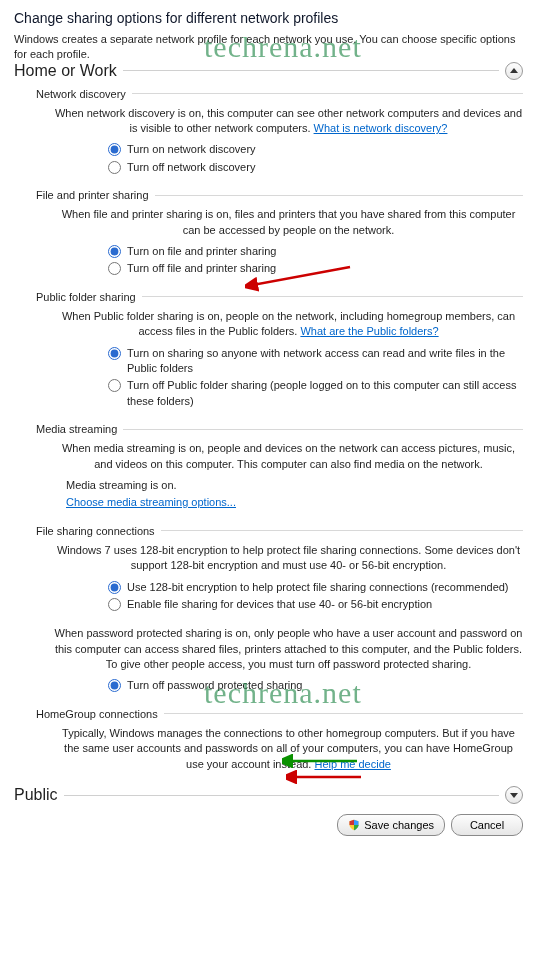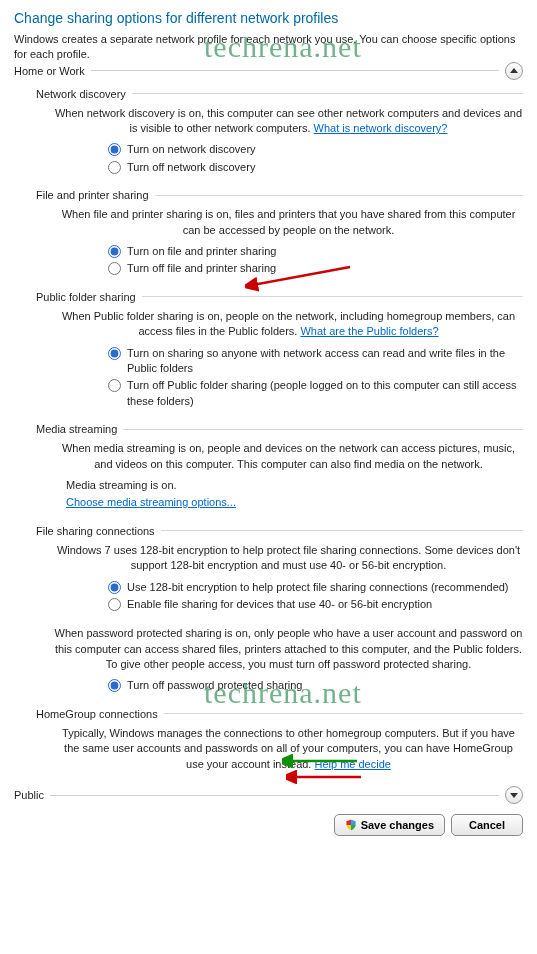--- a/index.html
+++ b/index.html
@@ -6,37 +6,37 @@
     body {
       font-family: "Segoe UI", Tahoma, sans-serif;
       font-size: 11px;
       color: #1f1f1f;
       background: #fff;
       width: 537px;
       padding: 10px 14px 14px 14px;
       position: relative;
     }
     .page-title {
-      color: #0369a1;
+      color: #0f172a;
       font-size: 14px;
       margin-bottom: 6px;
     }
     .page-desc {
       font-size: 11px;
       color: #1f1f1f;
       line-height: 1.35;
     }
     .profile-header {
       display: flex;
       align-items: center;
       gap: 6px;
       margin-bottom: 8px;
     }
     .profile-header .label {
-      font-size: 11px;
+      font-size: 16px;
       white-space: nowrap;
     }
     .profile-header .line {
       flex: 1;
       height: 1px;
       background: #d0d0d0;
     }
     .chev-btn {
       width: 18px; height: 18px;
       border: 1px solid #9a9a9a;
@@ -128,26 +128,25 @@
       gap: 6px;
       margin-top: 10px;
     }
     .btn {
       height: 22px;
       padding: 0 10px;
       font-size: 11px;
       font-family: inherit;
       background: linear-gradient(#fdfdfd,#e6e6e6);
       border: 1px solid #8a8a8a;
-      border-radius: 5px;
+      border-radius: 10px;
       cursor: pointer;
       display: inline-flex;
       align-items: center;
       gap: 4px;
-      font-weight: bold;
     }
     .shield {
       width: 12px; height: 12px;
       display: inline-block;
     }
   </style>
 </head>
 <body>
 
 <div class="watermark" style="left:204px; top:30px;">techrena.net</div>

